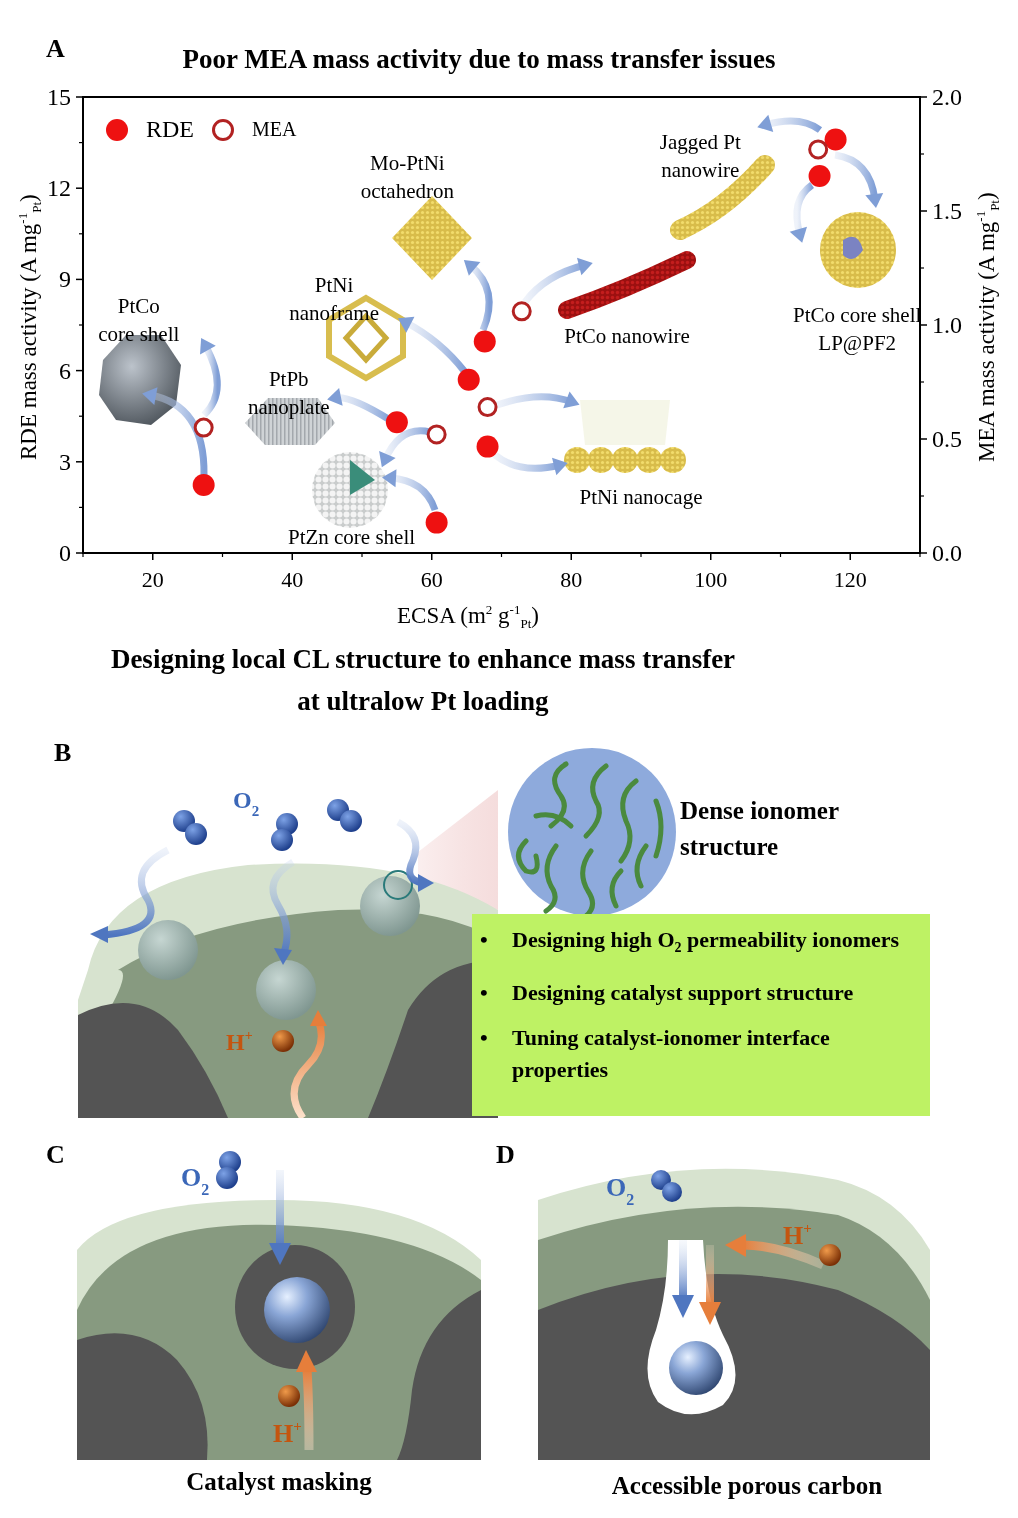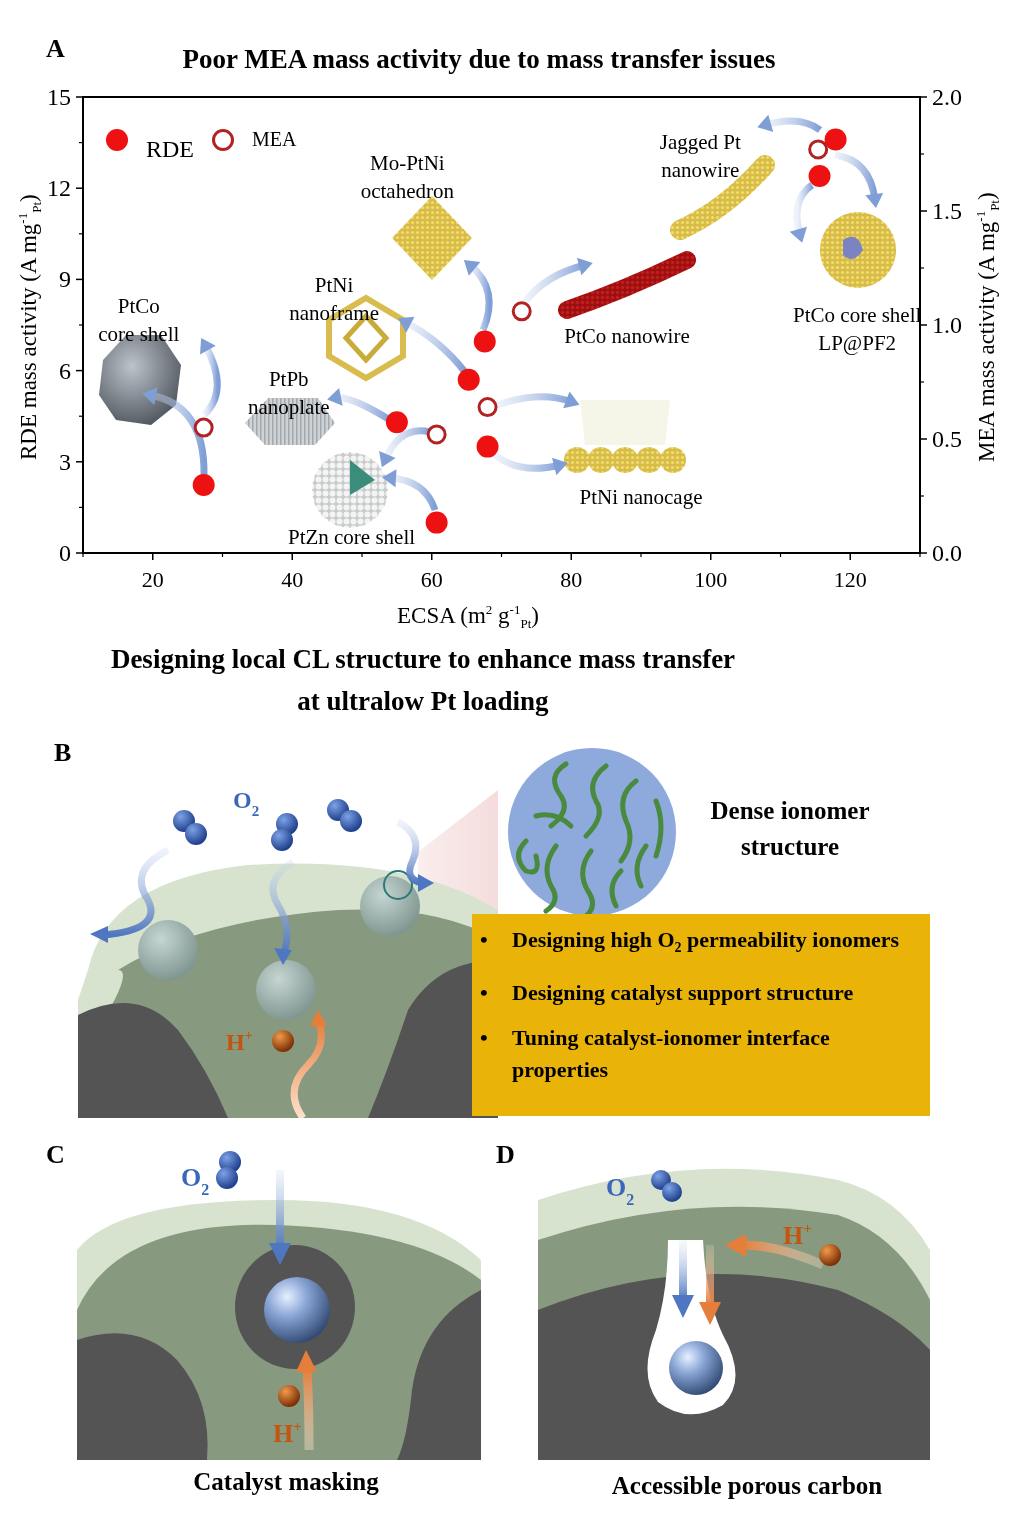--- a/index.html
+++ b/index.html
@@ -2,21 +2,21 @@
 <html><head>
 <meta charset="utf-8">
 <style>
   html, body { margin:0; padding:0; background:#ffffff; }
   body { width:1018px; height:1518px; position:relative; overflow:hidden; font-family:"Liberation Serif","DejaVu Serif",serif; color:#000; }
   .abs { position:absolute; }
   .panel-letter { font-weight:bold; font-size:26px; }
   .title { font-weight:bold; font-size:27px; text-align:center; white-space:nowrap; }
   .section-title { font-weight:bold; font-size:27px; text-align:center; line-height:42px; width:846px; left:0; }
   svg text { font-family:"Liberation Serif","DejaVu Serif",serif; }
-  .bullet-box { background:#eab308; }
+  .bullet-box { background:#bef264; }
   .bullets { list-style:none; margin:0; padding:0; }
   .bullets li { position:relative; padding-left:40px; font-weight:bold; font-size:22px; line-height:32px; margin-bottom:13px; }
   .bullets li::before { content:"\2022"; position:absolute; left:8px; top:0; font-size:22px; }
   .caption { font-weight:bold; font-size:25px; text-align:center; }
 </style>
 </head>
 <body>
 
 <div class="abs panel-letter" style="left:46px;top:34px;">A</div>
 <div class="abs title" style="left:0;width:958px;top:44px;">Poor MEA mass activity due to mass transfer issues</div>
@@ -181,21 +181,21 @@
       <text x="641" y="504.36" font-size="21" text-anchor="middle">PtNi nanocage</text>
       <text x="700.2875" y="148.67999999999995" font-size="21" text-anchor="middle">Jagged Pt</text>
       <text x="700.2875" y="176.67999999999995" font-size="21" text-anchor="middle">nanowire</text>
       <text x="857.225" y="321.96000000000004" font-size="21" text-anchor="middle">PtCo core shell</text>
       <text x="857.225" y="349.96000000000004" font-size="21" text-anchor="middle">LP@PF2</text>
     </g>
 </svg>
 
 <div class="abs" style="left:106px;top:116px;display:flex;align-items:center;">
   <span style="display:inline-block;width:22px;height:22px;border-radius:50%;background:#ee1111;"></span>
-  <span style="font-size:24px;margin-left:18px;margin-top:20px;">RDE</span>
+  <span style="font-size:24px;margin-left:18px;">RDE</span>
   <span style="display:inline-block;width:16px;height:16px;border-radius:50%;border:3px solid #b22222;margin-left:18px;"></span>
   <span style="font-size:20px;margin-left:18px;">MEA</span>
 </div>
 
 <div class="abs" style="left:0;width:936px;top:602px;text-align:center;font-size:23px;">
   <span>ECSA (m</span><sup style="font-size:13px;">2</sup><span> g</span><sup style="font-size:13px;">-1</sup><sub style="font-size:13px;">Pt</sub><span>)</span>
 </div>
 
 <div class="abs" style="left:-210px;top:312px;width:480px;text-align:center;font-size:23px;transform:rotate(-90deg);">
   <span>RDE mass activity (A mg</span><sup style="font-size:13px;">-1</sup><sub style="font-size:13px;">Pt</sub><span>)</span>
@@ -279,21 +279,21 @@
     <path d="M130,35 Q110,50 120,75 Q130,95 115,115"></path>
     <path d="M150,55 Q160,80 150,110"></path>
     <path d="M20,95 Q5,110 20,125 Q35,130 30,110"></path>
     <path d="M50,100 Q35,120 45,140 Q55,155 40,165"></path>
     <path d="M85,105 Q70,125 82,145 Q92,160 80,170"></path>
     <path d="M115,125 Q100,140 110,160"></path>
     <path d="M140,100 Q125,120 135,140"></path>
     <path d="M30,70 Q50,65 65,80"></path>
   </g>
 </svg>
-<div class="abs" style="left:680px;top:793px;width:220px;text-align:center;font-weight:bold;font-size:25px;line-height:36px;">
+<div class="abs" style="left:680px;top:793px;width:220px;text-align:left;font-weight:bold;font-size:25px;line-height:36px;">
   <div>Dense ionomer</div>
   <div>structure</div>
 </div>
 
 <div class="abs bullet-box" style="left:472px;top:914px;width:458px;height:202px;">
   <ul class="bullets" style="padding:10px 0 0 0;">
     <li><span>Designing high O</span><sub style="font-size:14px;">2</sub><span> permeability ionomers</span></li>
     <li><span>Designing catalyst support structure</span></li>
     <li><span>Tuning catalyst-ionomer interface properties</span></li>
   </ul>
@@ -335,21 +335,21 @@
   <path d="M232,310 Q232,260 230,230" fill="none" stroke="url(#cOrangeArrow)" stroke-width="9"></path>
   <polygon points="229,210 219,232 240,232" fill="#e67e3b"></polygon>
   <circle cx="212" cy="256" r="11" fill="url(#hBallC)"></circle>
   <text x="196" y="302" font-size="26" font-weight="bold" fill="#c4550f"><tspan>H</tspan><tspan dy="-11" font-size="15">+</tspan></text>
   <g>
     <circle cx="153" cy="22" r="11" fill="url(#o2BallC)"></circle>
       <circle cx="150" cy="38" r="11" fill="url(#o2BallC)"></circle>
   </g>
   <text x="104" y="46" font-size="26" font-weight="bold" fill="#3b67b8"><tspan>O</tspan><tspan dy="9" font-size="16">2</tspan></text>
 </svg>
-<div class="abs caption" style="left:84px;width:404px;top:1468px;font-family:Liberation Serif, serif;">Catalyst masking</div>
+<div class="abs caption" style="left:77px;width:404px;top:1468px;font-family:Liberation Serif, serif;">Catalyst masking</div>
 
 <div class="abs panel-letter" style="left:496px;top:1140px;">D</div>
 <svg class="abs" style="left:538px;top:1140px;" width="392" height="320">
   <defs>
     <radialGradient id="dSphere" cx="0.35" cy="0.3" r="0.75">
       <stop offset="0" stop-color="#e6f0ff"></stop>
       <stop offset="0.4" stop-color="#8aa6d6"></stop>
       <stop offset="1" stop-color="#2f4670"></stop>
     </radialGradient>
     <radialGradient id="o2BallD" cx="0.35" cy="0.3" r="0.7">

